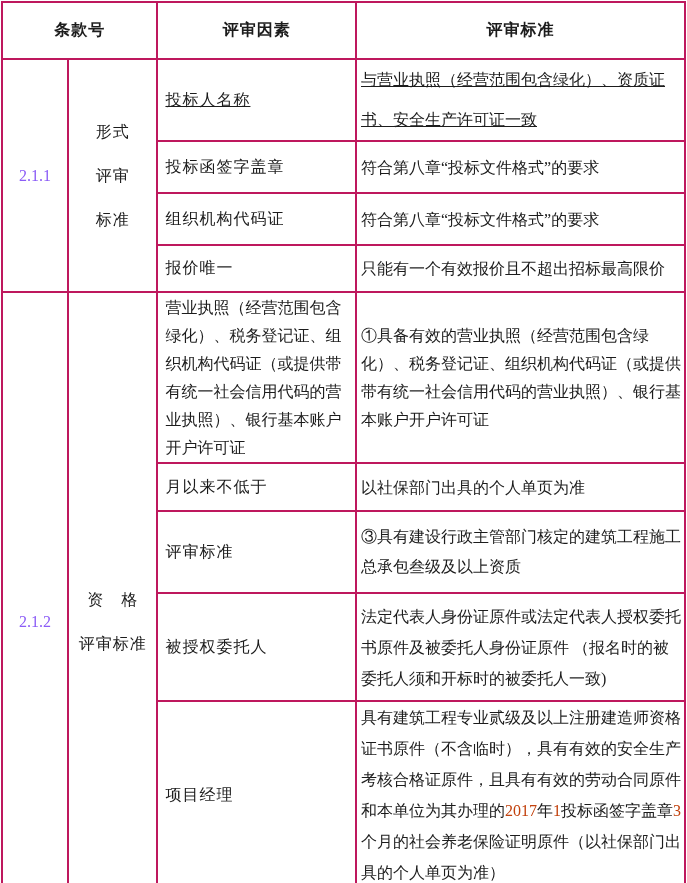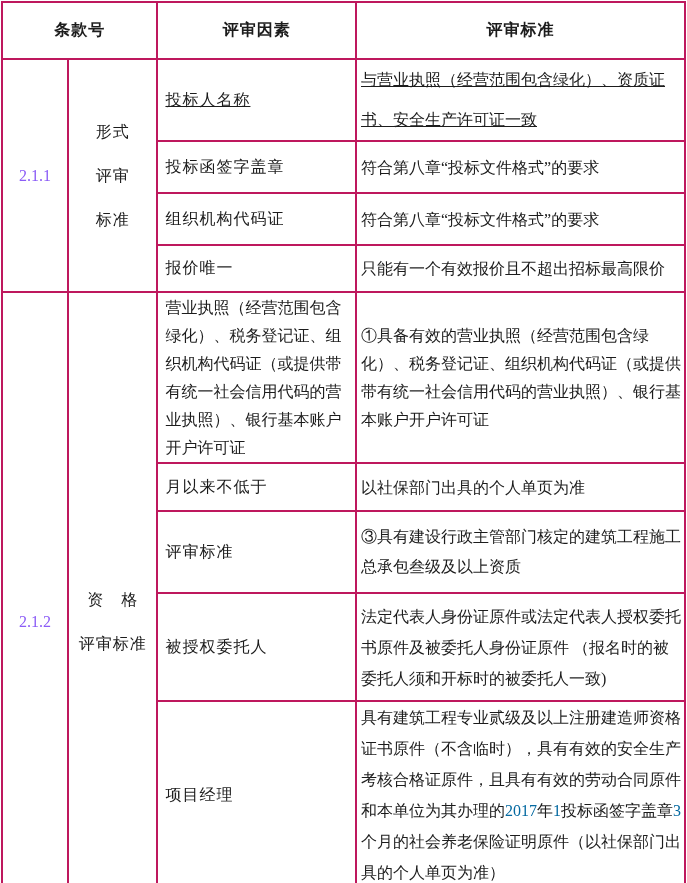--- a/index.html
+++ b/index.html
@@ -59,21 +59,21 @@
   
   td.criteria {
     text-align: left;
     padding: 0 3px 0 4px;
     line-height: 31px;
   }
   td.criteria.lh40 { line-height: 40px; }
   td.criteria.lh28 { line-height: 28px; margin-top: 38px; }
   td.criteria.lh30 { line-height: 30px; }
   .num {
-    color: #0369a1;
+    color: #c2410c;
     font-family: "Liberation Serif", "DejaVu Serif", serif;
   }
   
   tr.r-h    td { height: 53px; }
   tr.s1r1 > td.rowcell { height: 77px; text-decoration: underline; }
   tr.s1r2 > td.rowcell { height: 50px; }
   tr.s1r3 > td.rowcell { height: 50px; }
   tr.s1r4 > td.rowcell { height: 45px; margin-top: 28px; }
   tr.s2r1 > td.rowcell { height: 169px; }
   tr.s2r2 > td.rowcell { height: 46px; }

